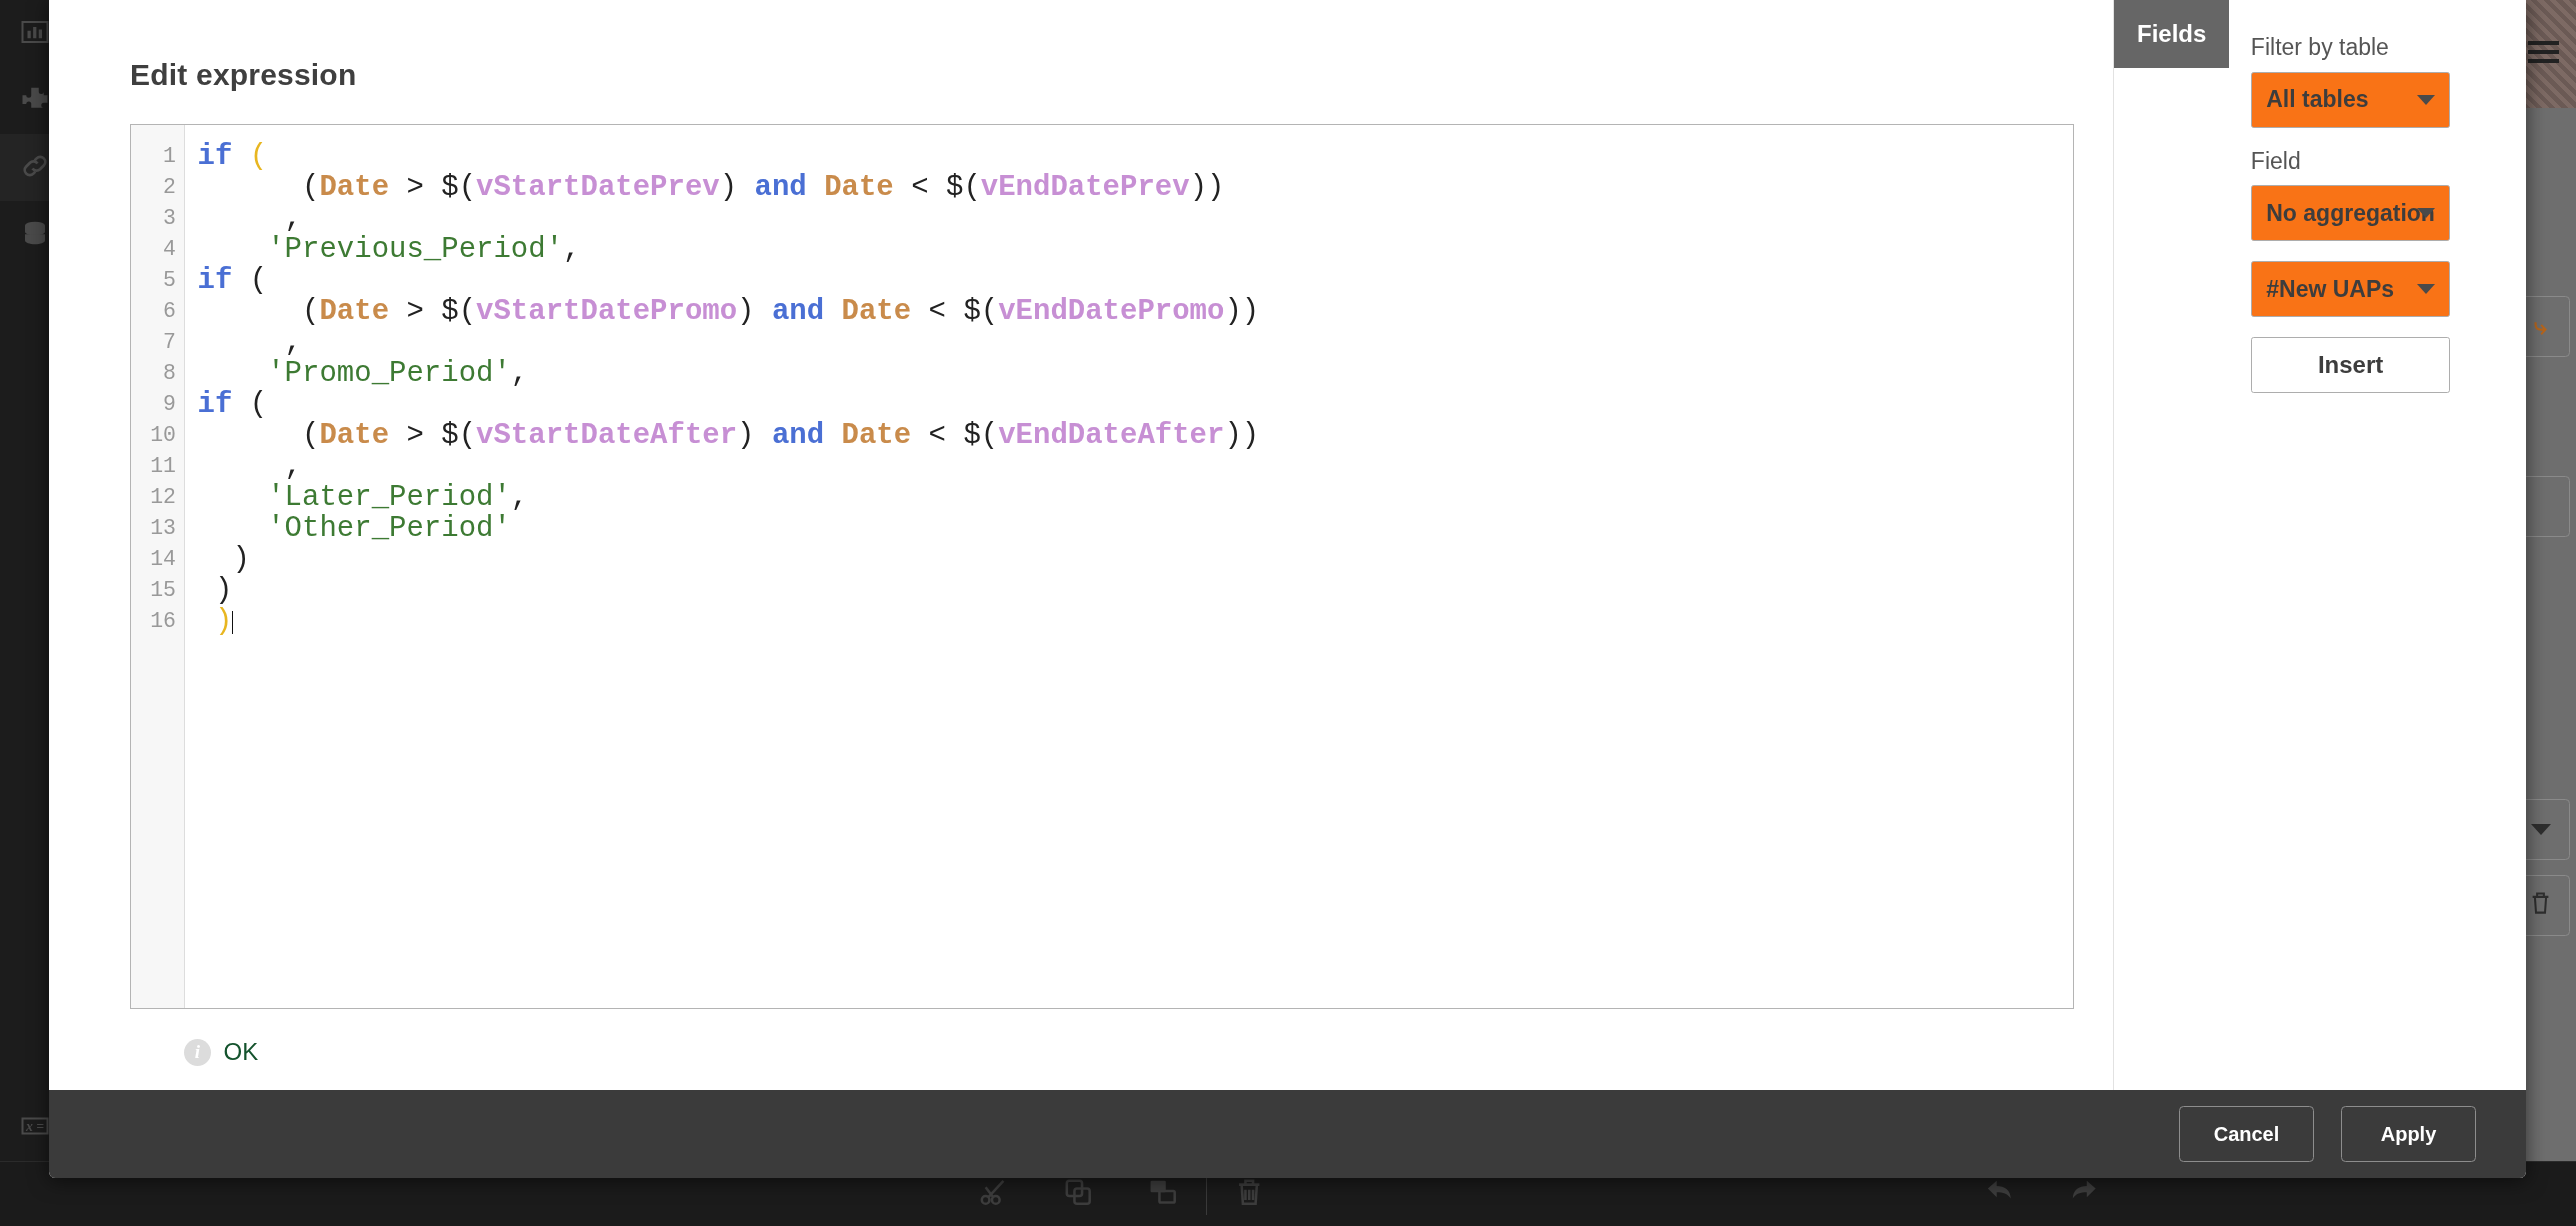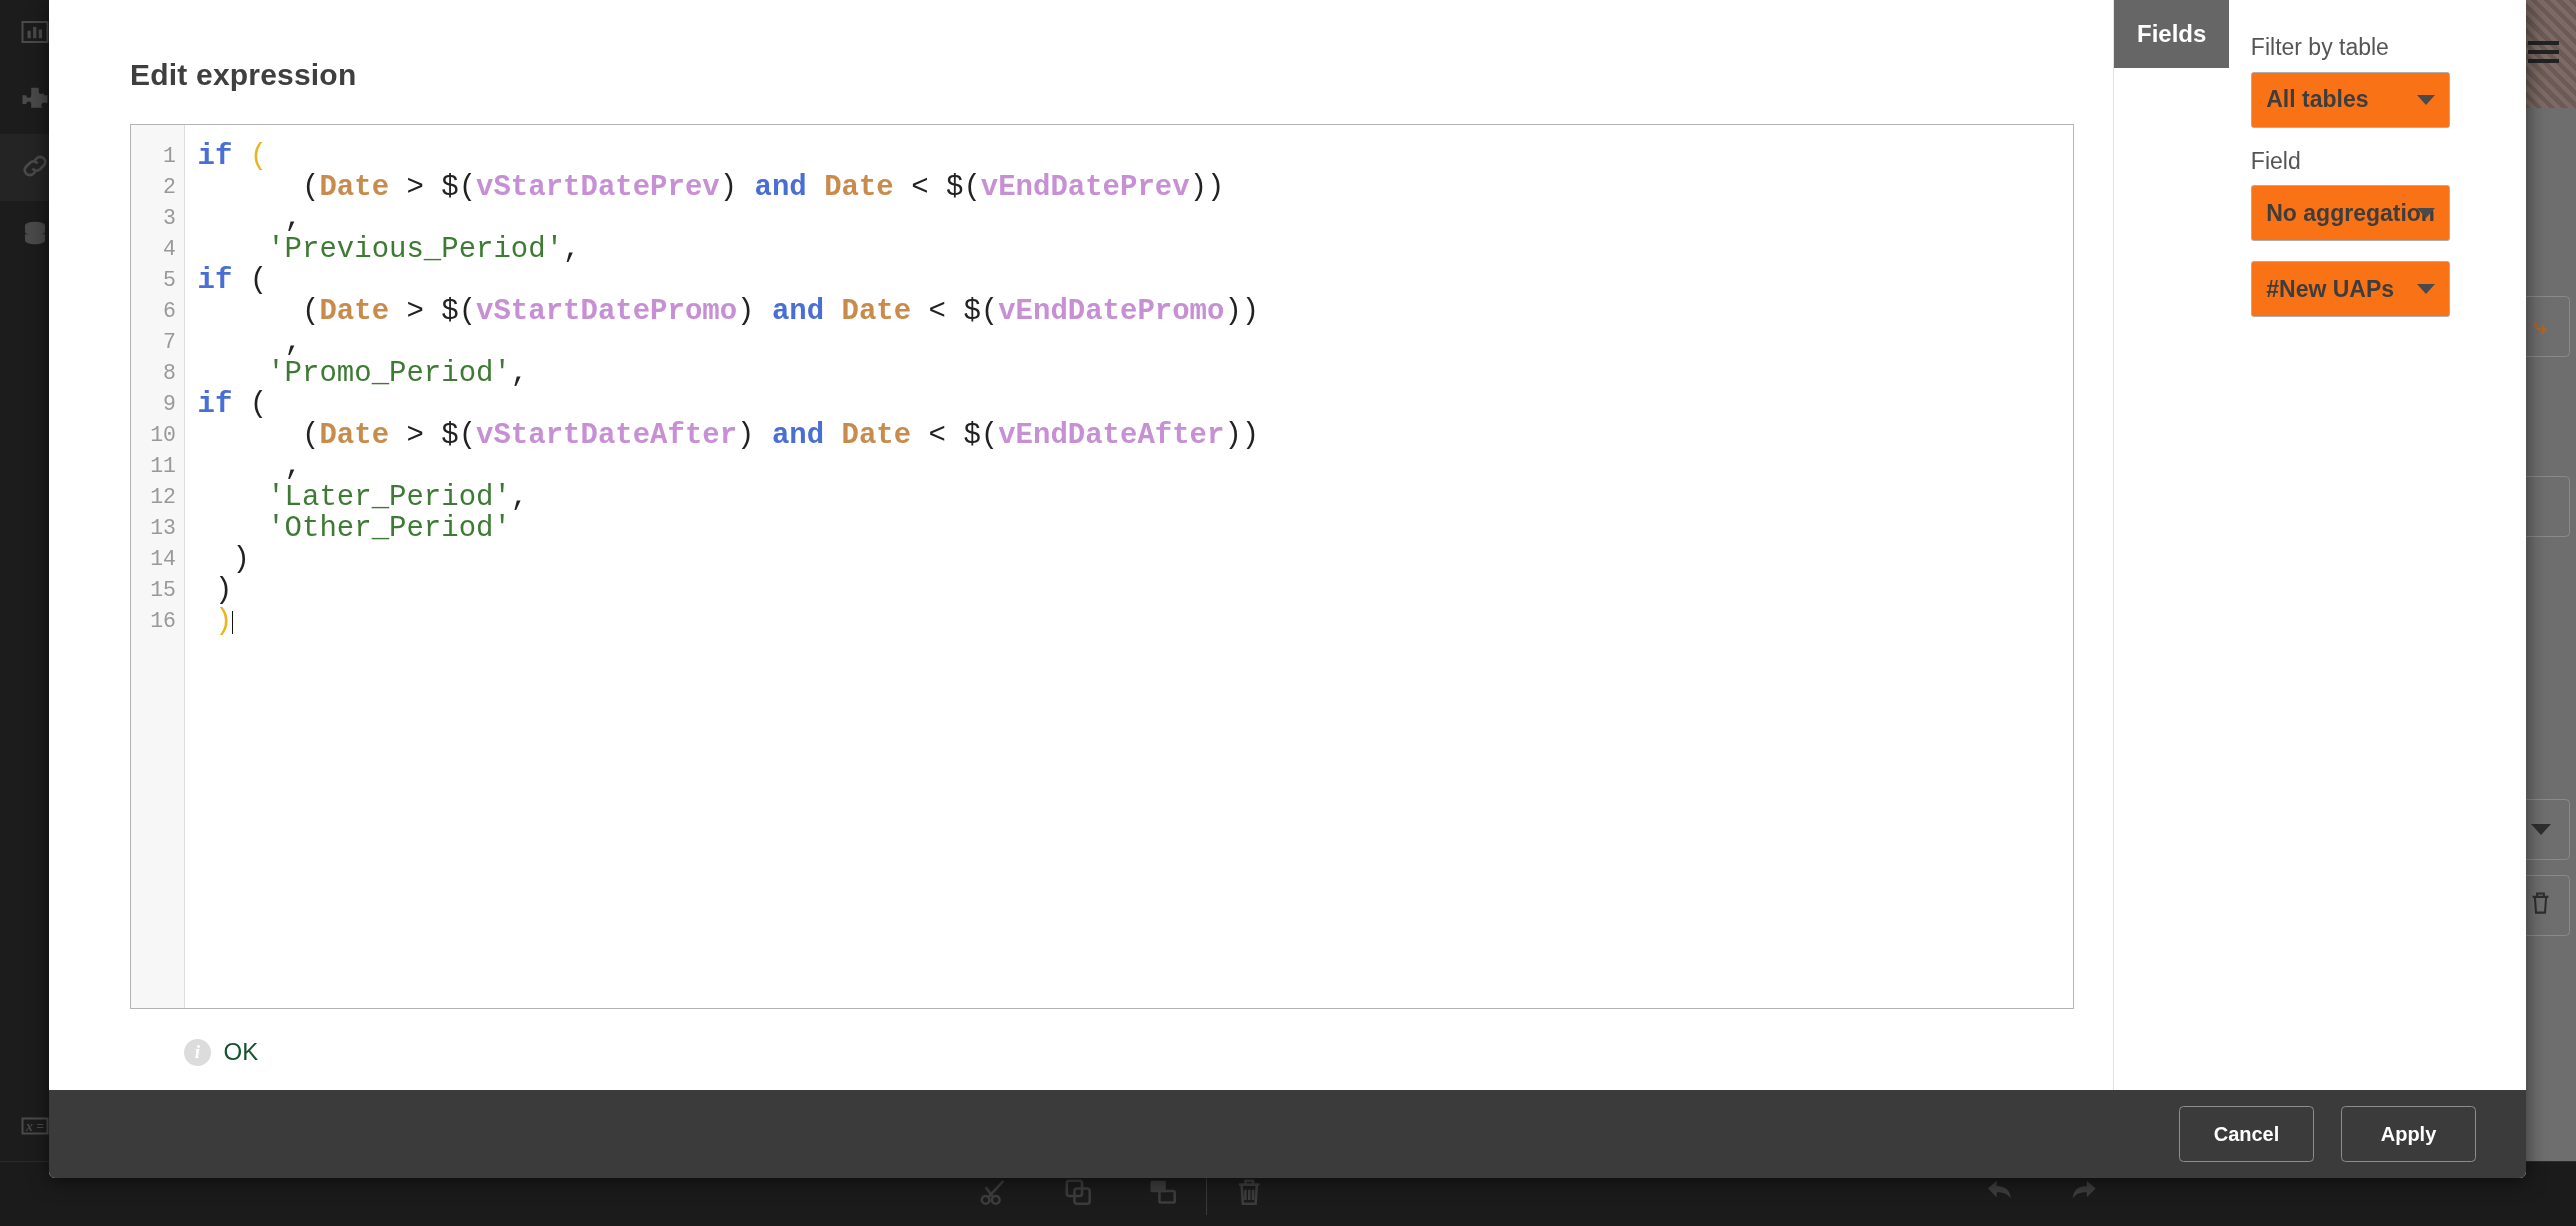--- a/index.html
+++ b/index.html
@@ -333,20 +333,21 @@
           </div>
           <div class="fld-label">Field</div>
           <div class="fld-select">
             <span>No aggregation</span>
             <span class="chev"></span>
           </div>
           <div class="fld-select">
             <span>#New UAPs</span>
             <span class="chev"></span>
           </div>
+          <div id="insert-btn">Insert</div>
         </div>
       </div>
     </div>
 
     <div id="modal-footer">
       <div class="ftr-btn">Cancel</div>
       <div class="ftr-btn">Apply</div>
     </div>
   </div>
 </div>

